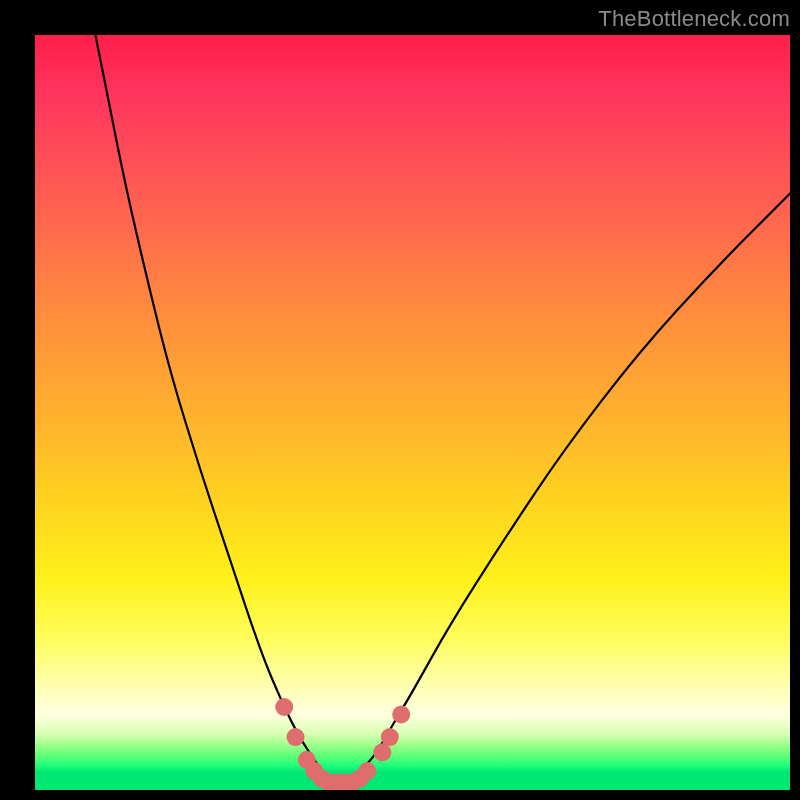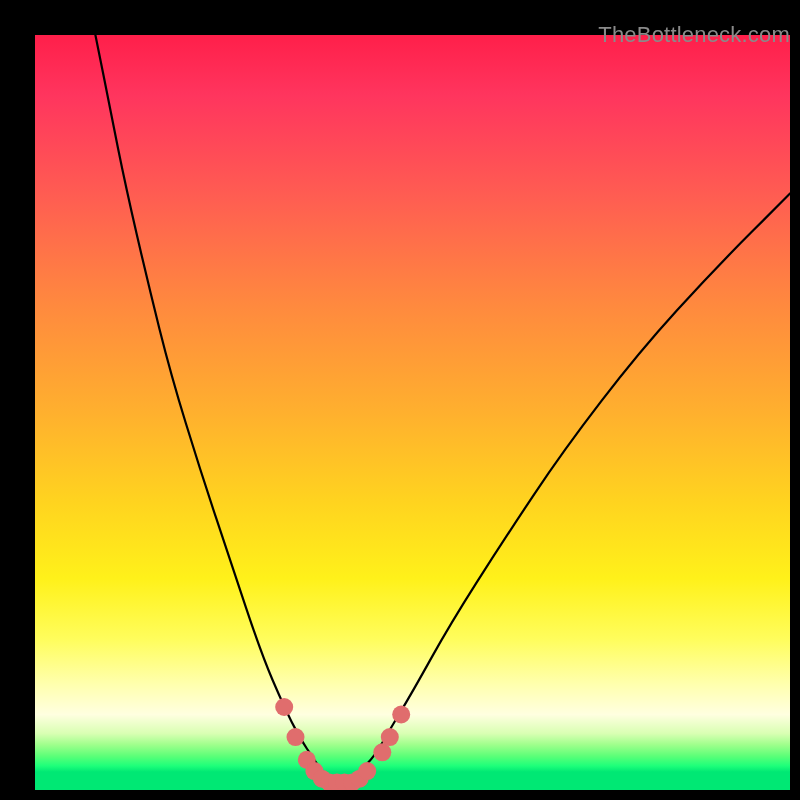--- a/index.html
+++ b/index.html
@@ -47,21 +47,20 @@
     );
   }
   .watermark {
     position: absolute;
     top: 6px;
     right: 10px;
     color: #8a8a8a;
     font-size: 22px;
     font-weight: 500;
     letter-spacing: 0.2px;
-    margin-top: 16px;
   }
   svg.curve {
     position: absolute;
     left: 0;
     top: 0;
     width: 755px;
     height: 755px;
   }
 </style>
 </head>

